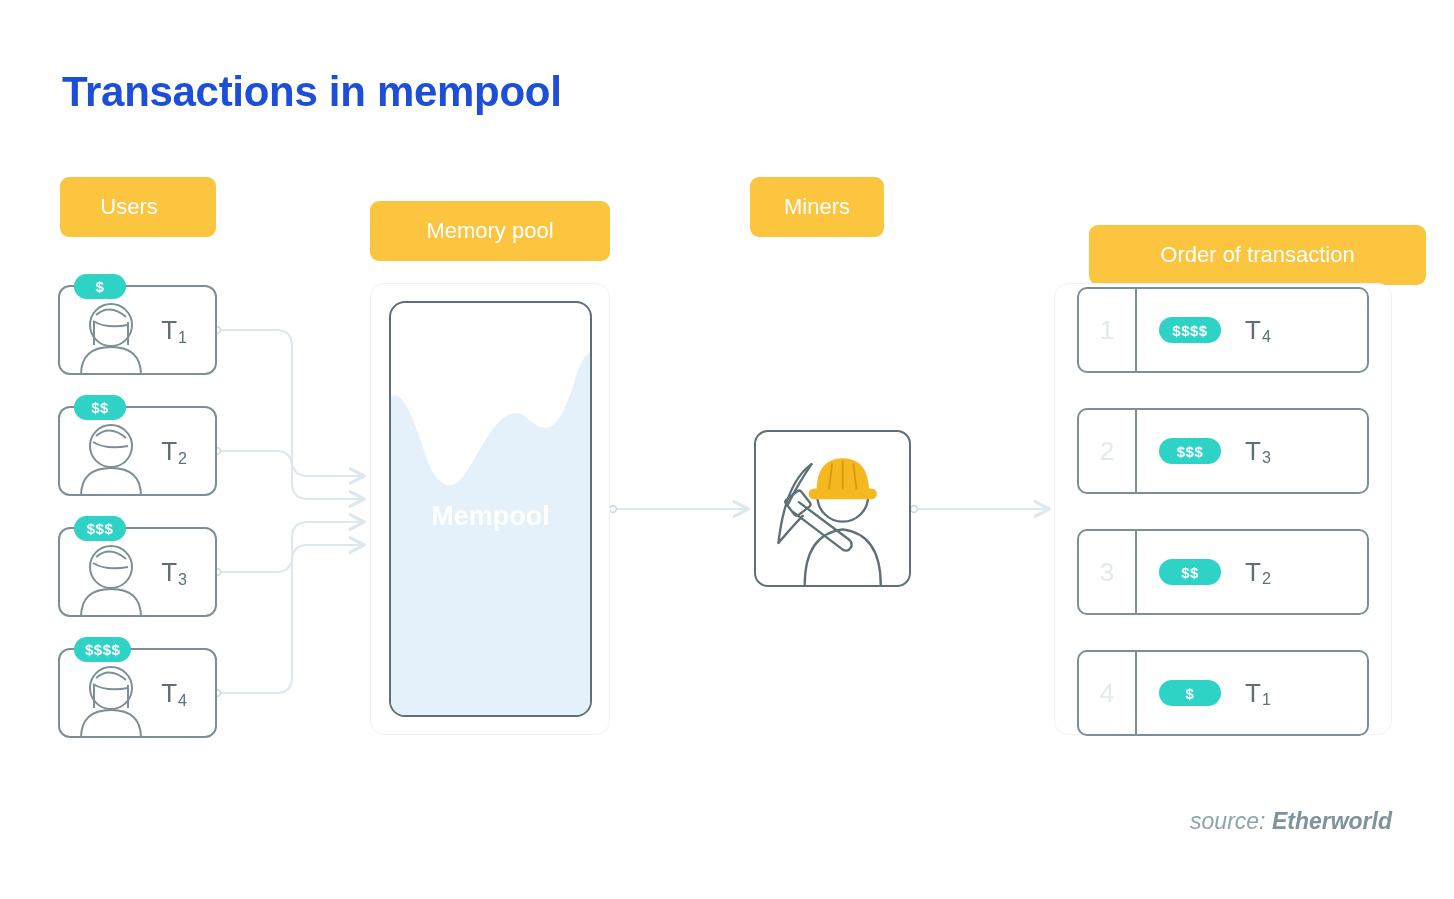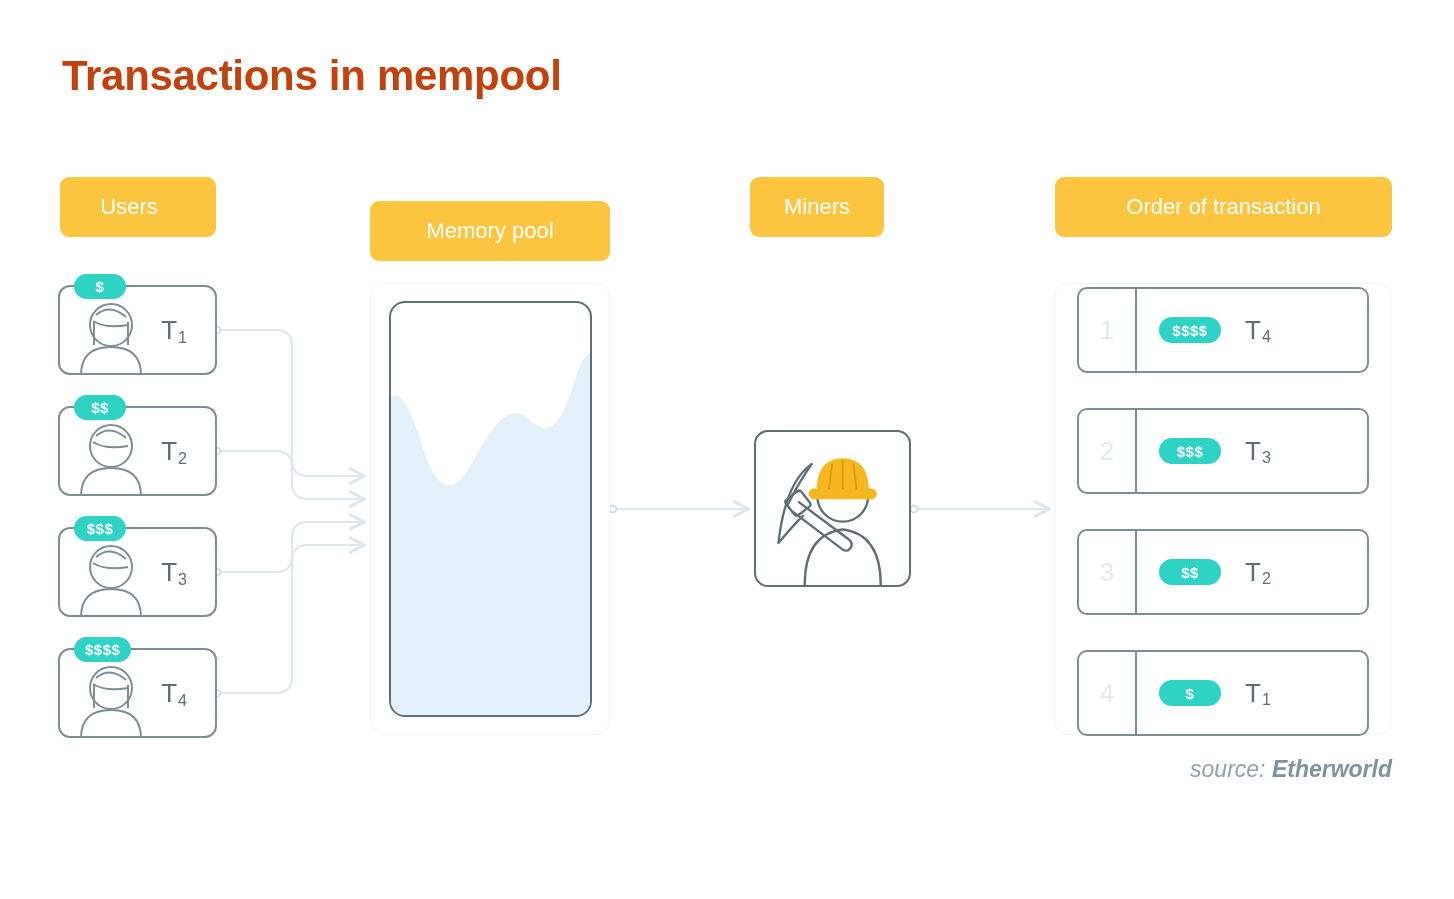--- a/index.html
+++ b/index.html
@@ -13,24 +13,24 @@
     position: relative;
     overflow: hidden;
     font-family: "Liberation Sans", sans-serif;
     -webkit-font-smoothing: antialiased;
   }
 
   
   #page-title {
     position: absolute;
     left: 62px;
-    top: 52px;
+    top: 68px;
     font-size: 42px;
     font-weight: bold;
-    color: #c2410c;
+    color: #1d4ed8;
     letter-spacing: -0.3px;
     white-space: nowrap;
   }
 
   
   .col-header {
     position: absolute;
     height: 60px;
     background: #fbc53f;
     border-radius: 9px;
@@ -40,21 +40,21 @@
     align-items: center;
     justify-content: center;
     padding: 0 26px;
     box-sizing: border-box;
     white-space: nowrap;
     top: 177px;
   }
   #header-users        { left: 60px;   width: 156px; padding-left: 8px; }
   #header-mempool      { left: 370px;  width: 240px; margin-top: 24px; }
   #header-miners       { left: 750px;  width: 134px; }
-  #header-order        { left: 1055px; width: 337px; }
+  #header-order        { left: 1089px; width: 337px; margin-top: 48px; }
 
   
   #connector-layer {
     position: absolute;
     left: 0; top: 0;
     width: 1454px; height: 899px;
     pointer-events: none;
   }
 
   
@@ -250,21 +250,21 @@
     vertical-align: baseline;
     position: relative;
     bottom: -0.22em;
     margin-left: 1px;
   }
 
   
   #source-line {
     position: absolute;
     right: 62px;
-    top: 756px;
+    top: 808px;
     font-size: 23px;
     font-style: italic;
     color: #8fa3ac;
     white-space: nowrap;
   }
   #source-line .src-name {
     font-weight: bold;
     color: #7e939d;
   }
 </style>
@@ -383,20 +383,21 @@
   <svg id="mempool-liquid" viewBox="0 0 203 416" preserveAspectRatio="none">
     <path d="M0,95
              C10,86 22,112 34,150
              C44,182 60,196 76,172
              C90,151 104,118 122,112
              C136,107 142,124 156,126
              C172,128 182,96 190,70
              C194,58 199,52 203,50
              L203,416 L0,416 Z" fill="#e4f1fb"></path>
   </svg>
+  <div id="mempool-text">Mempool</div>
 </div>
 
 <div id="miner-card">
   <svg viewBox="0 0 157 157" width="153" height="153">
     <g fill="none" stroke="#5d7078" stroke-width="2.4" stroke-linecap="round" stroke-linejoin="round">
 
       <path d="M44,72 L95,110 Q100,114 97,119 Q94,124 88,120 L38,82"></path>
 
       <path d="M57,33 Q30,52 23,114 Q38,96 48,86"></path>
       <path d="M57,33 Q42,55 33,74"></path>

